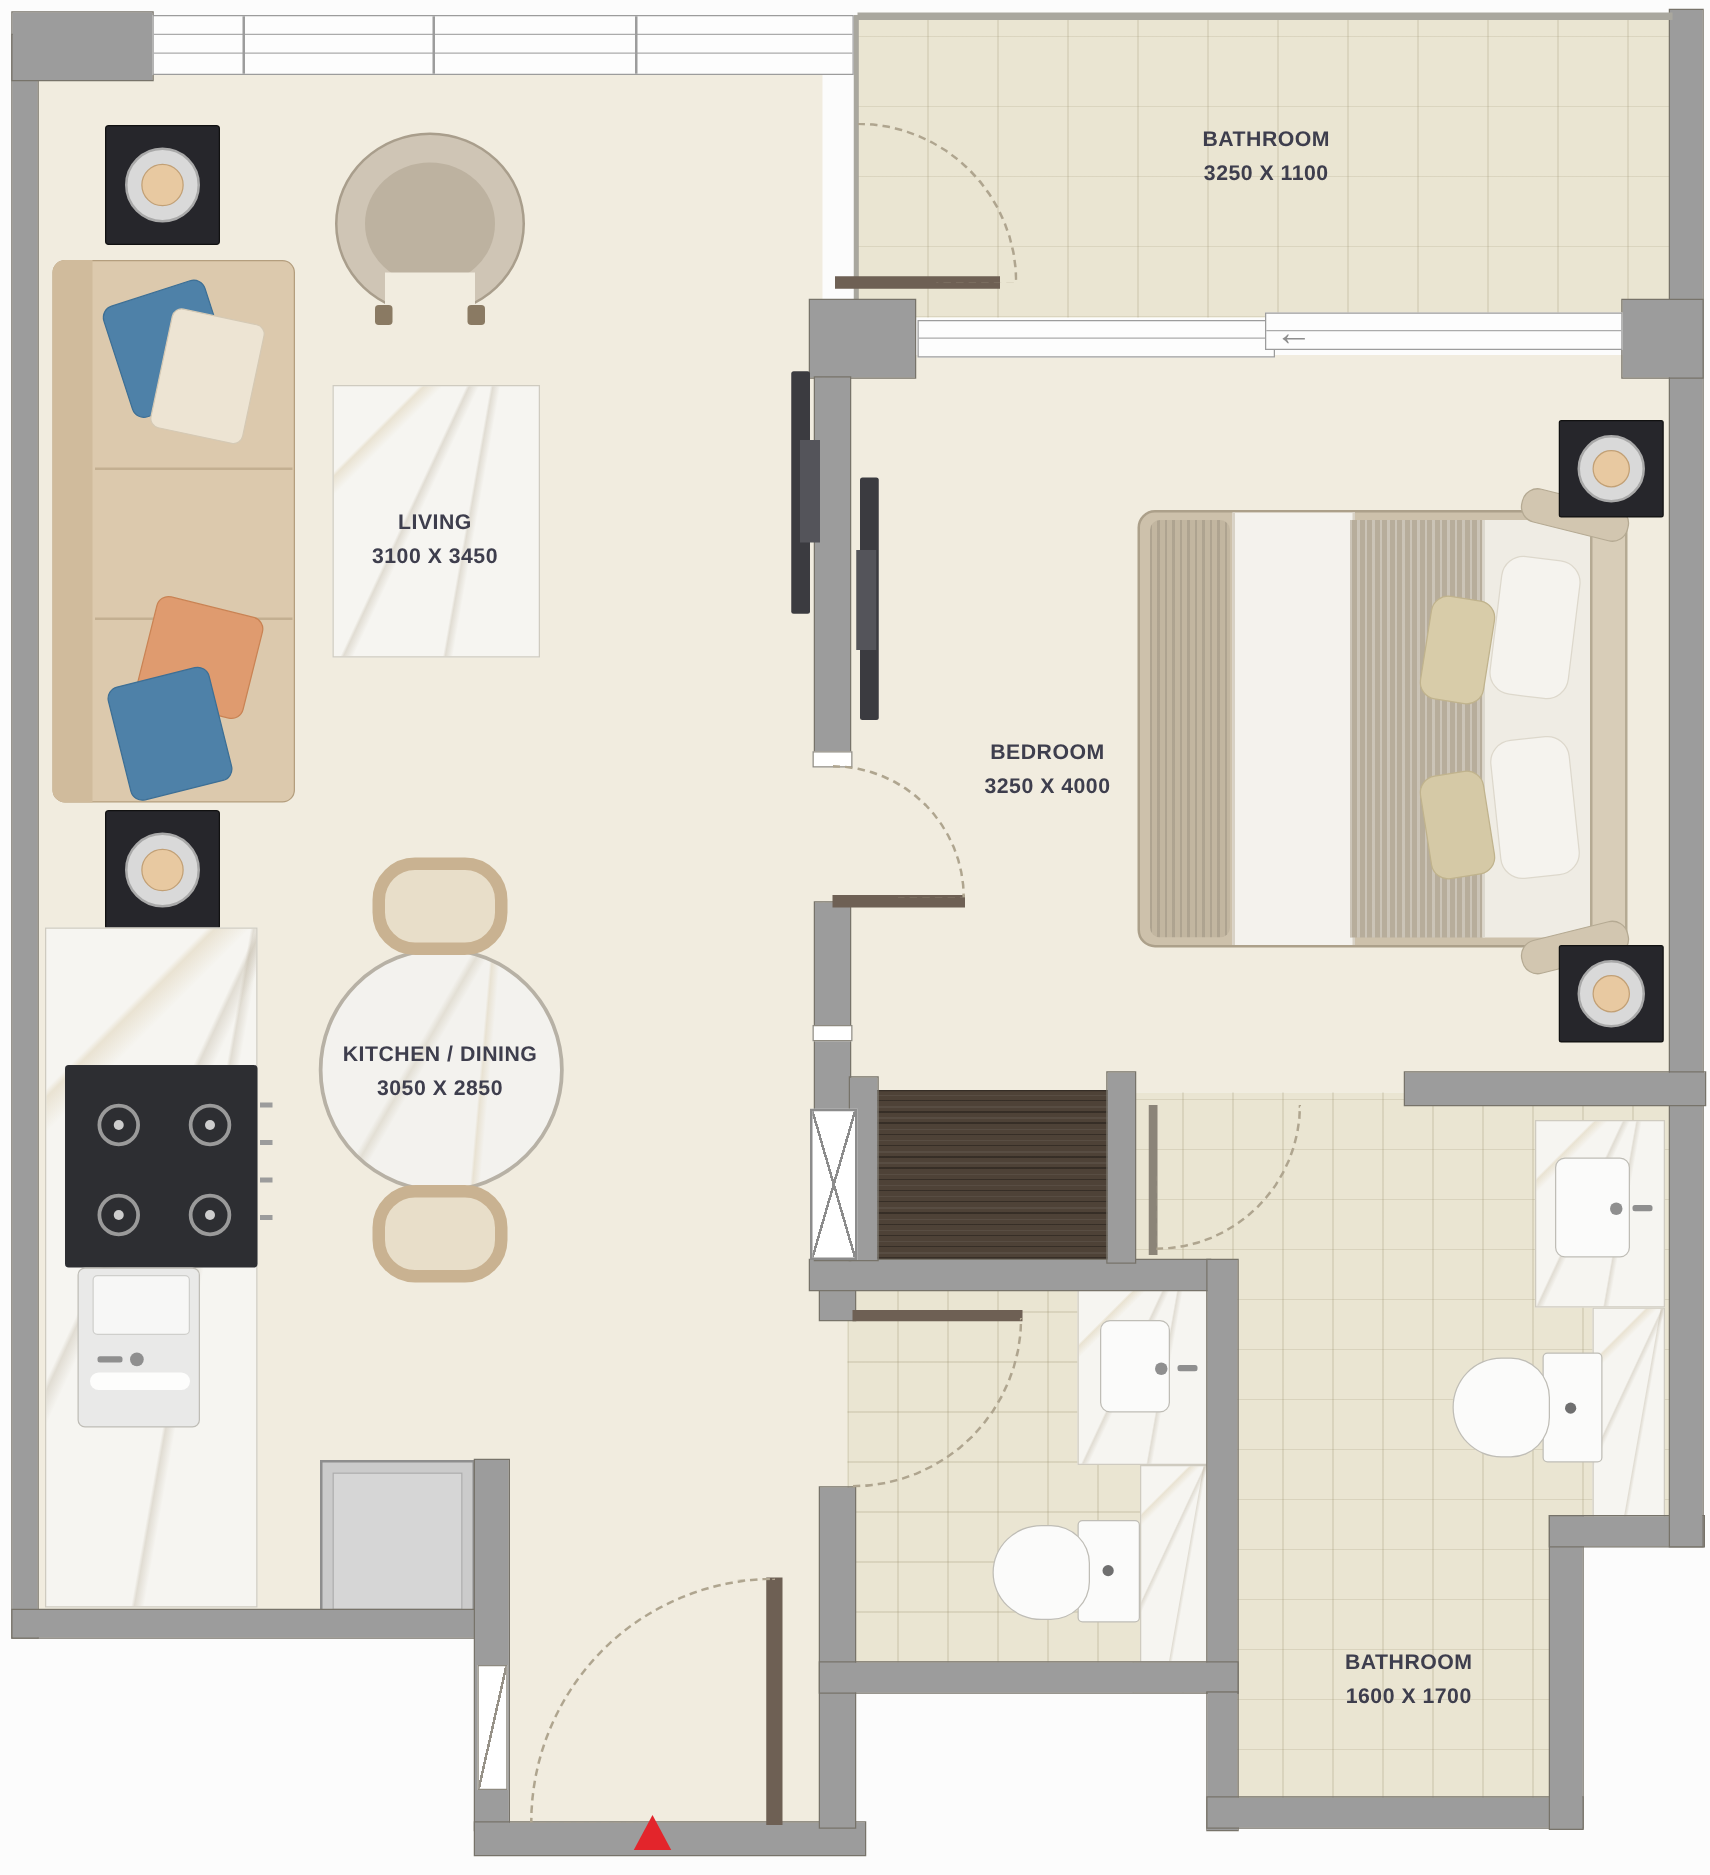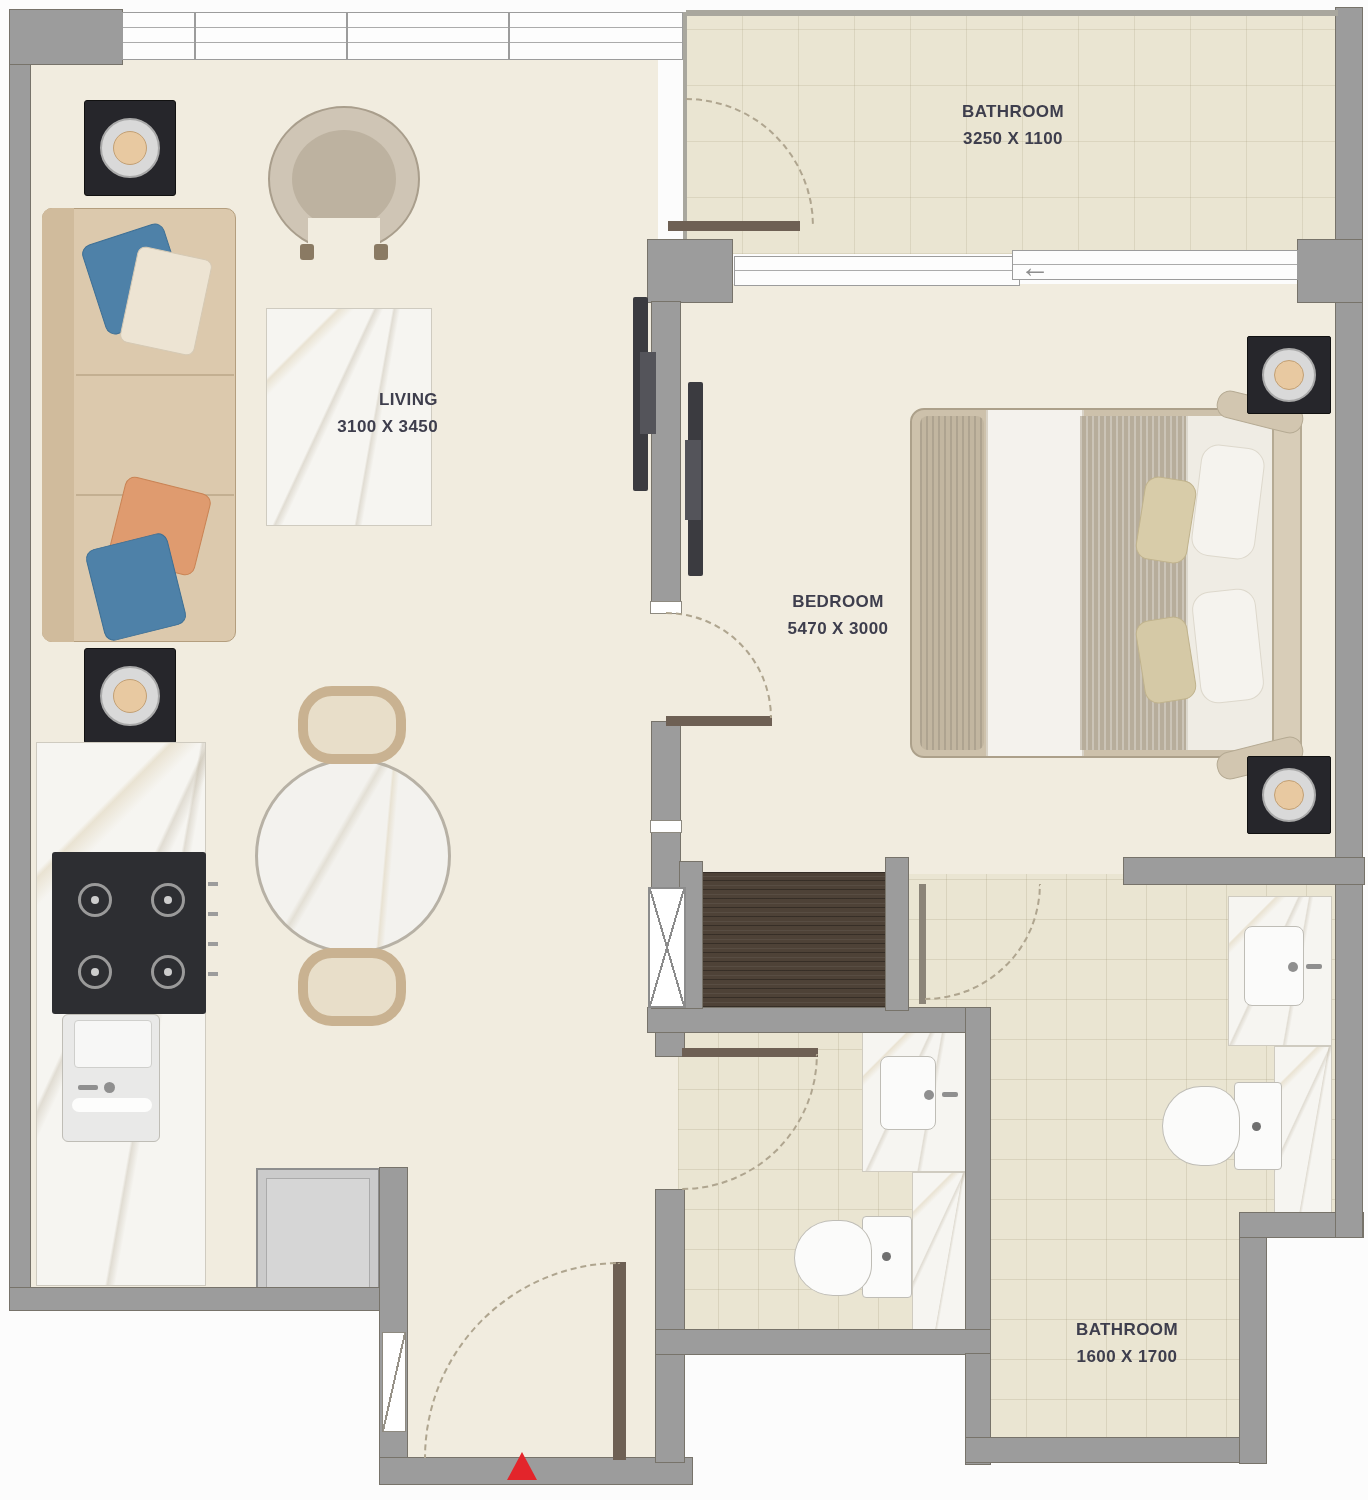--- a/index.html
+++ b/index.html
@@ -215,27 +215,31 @@
   <div class="abs marble z2" style="left:1274px;top:1046px;width:58px;height:170px;"></div>
   <div class="abs fixture z2" style="left:1244px;top:926px;width:60px;height:80px;border-radius:8px;"></div>
   <div class="abs round z2" style="left:1288px;top:962px;width:10px;height:10px;background:#8F8F8F;"></div>
   <div class="abs z2" style="left:1306px;top:964px;width:16px;height:5px;background:#8F8F8F;border-radius:2px;"></div>
   <div class="abs fixture z2" style="left:1234px;top:1082px;width:48px;height:88px;border-radius:4px;"></div>
   <div class="abs fixture z2" style="left:1162px;top:1086px;width:78px;height:80px;border-radius:50% 40% 40% 50%;"></div>
   <div class="abs round z2" style="left:1252px;top:1122px;width:9px;height:9px;background:#6F6F6F;"></div>
 
   <div class="abs arrow z5" style="left:1020px;top:252px;">←</div>
 
-  <div class="abs lbl z5" style="left:258px;top:386px;width:180px;text-align:right;">
+  <div class="abs lbl z5" style="left:258px;top:404px;width:180px;">
     <div>LIVING</div>
     <div>3100 X 3450</div>
   </div>
+  <div class="abs lbl z5" style="left:242px;top:830px;width:220px;">
+    <div>KITCHEN / DINING</div>
+    <div>3050 X 2850</div>
+  </div>
   <div class="abs lbl z5" style="left:738px;top:588px;width:200px;">
     <div>BEDROOM</div>
-    <div>5470 X 3000</div>
+    <div>3250 X 4000</div>
   </div>
   <div class="abs lbl z5" style="left:913px;top:98px;width:200px;">
     <div>BATHROOM</div>
     <div>3250 X 1100</div>
   </div>
   <div class="abs lbl z5" style="left:1027px;top:1316px;width:200px;">
     <div>BATHROOM</div>
     <div>1600 X 1700</div>
   </div>
 

